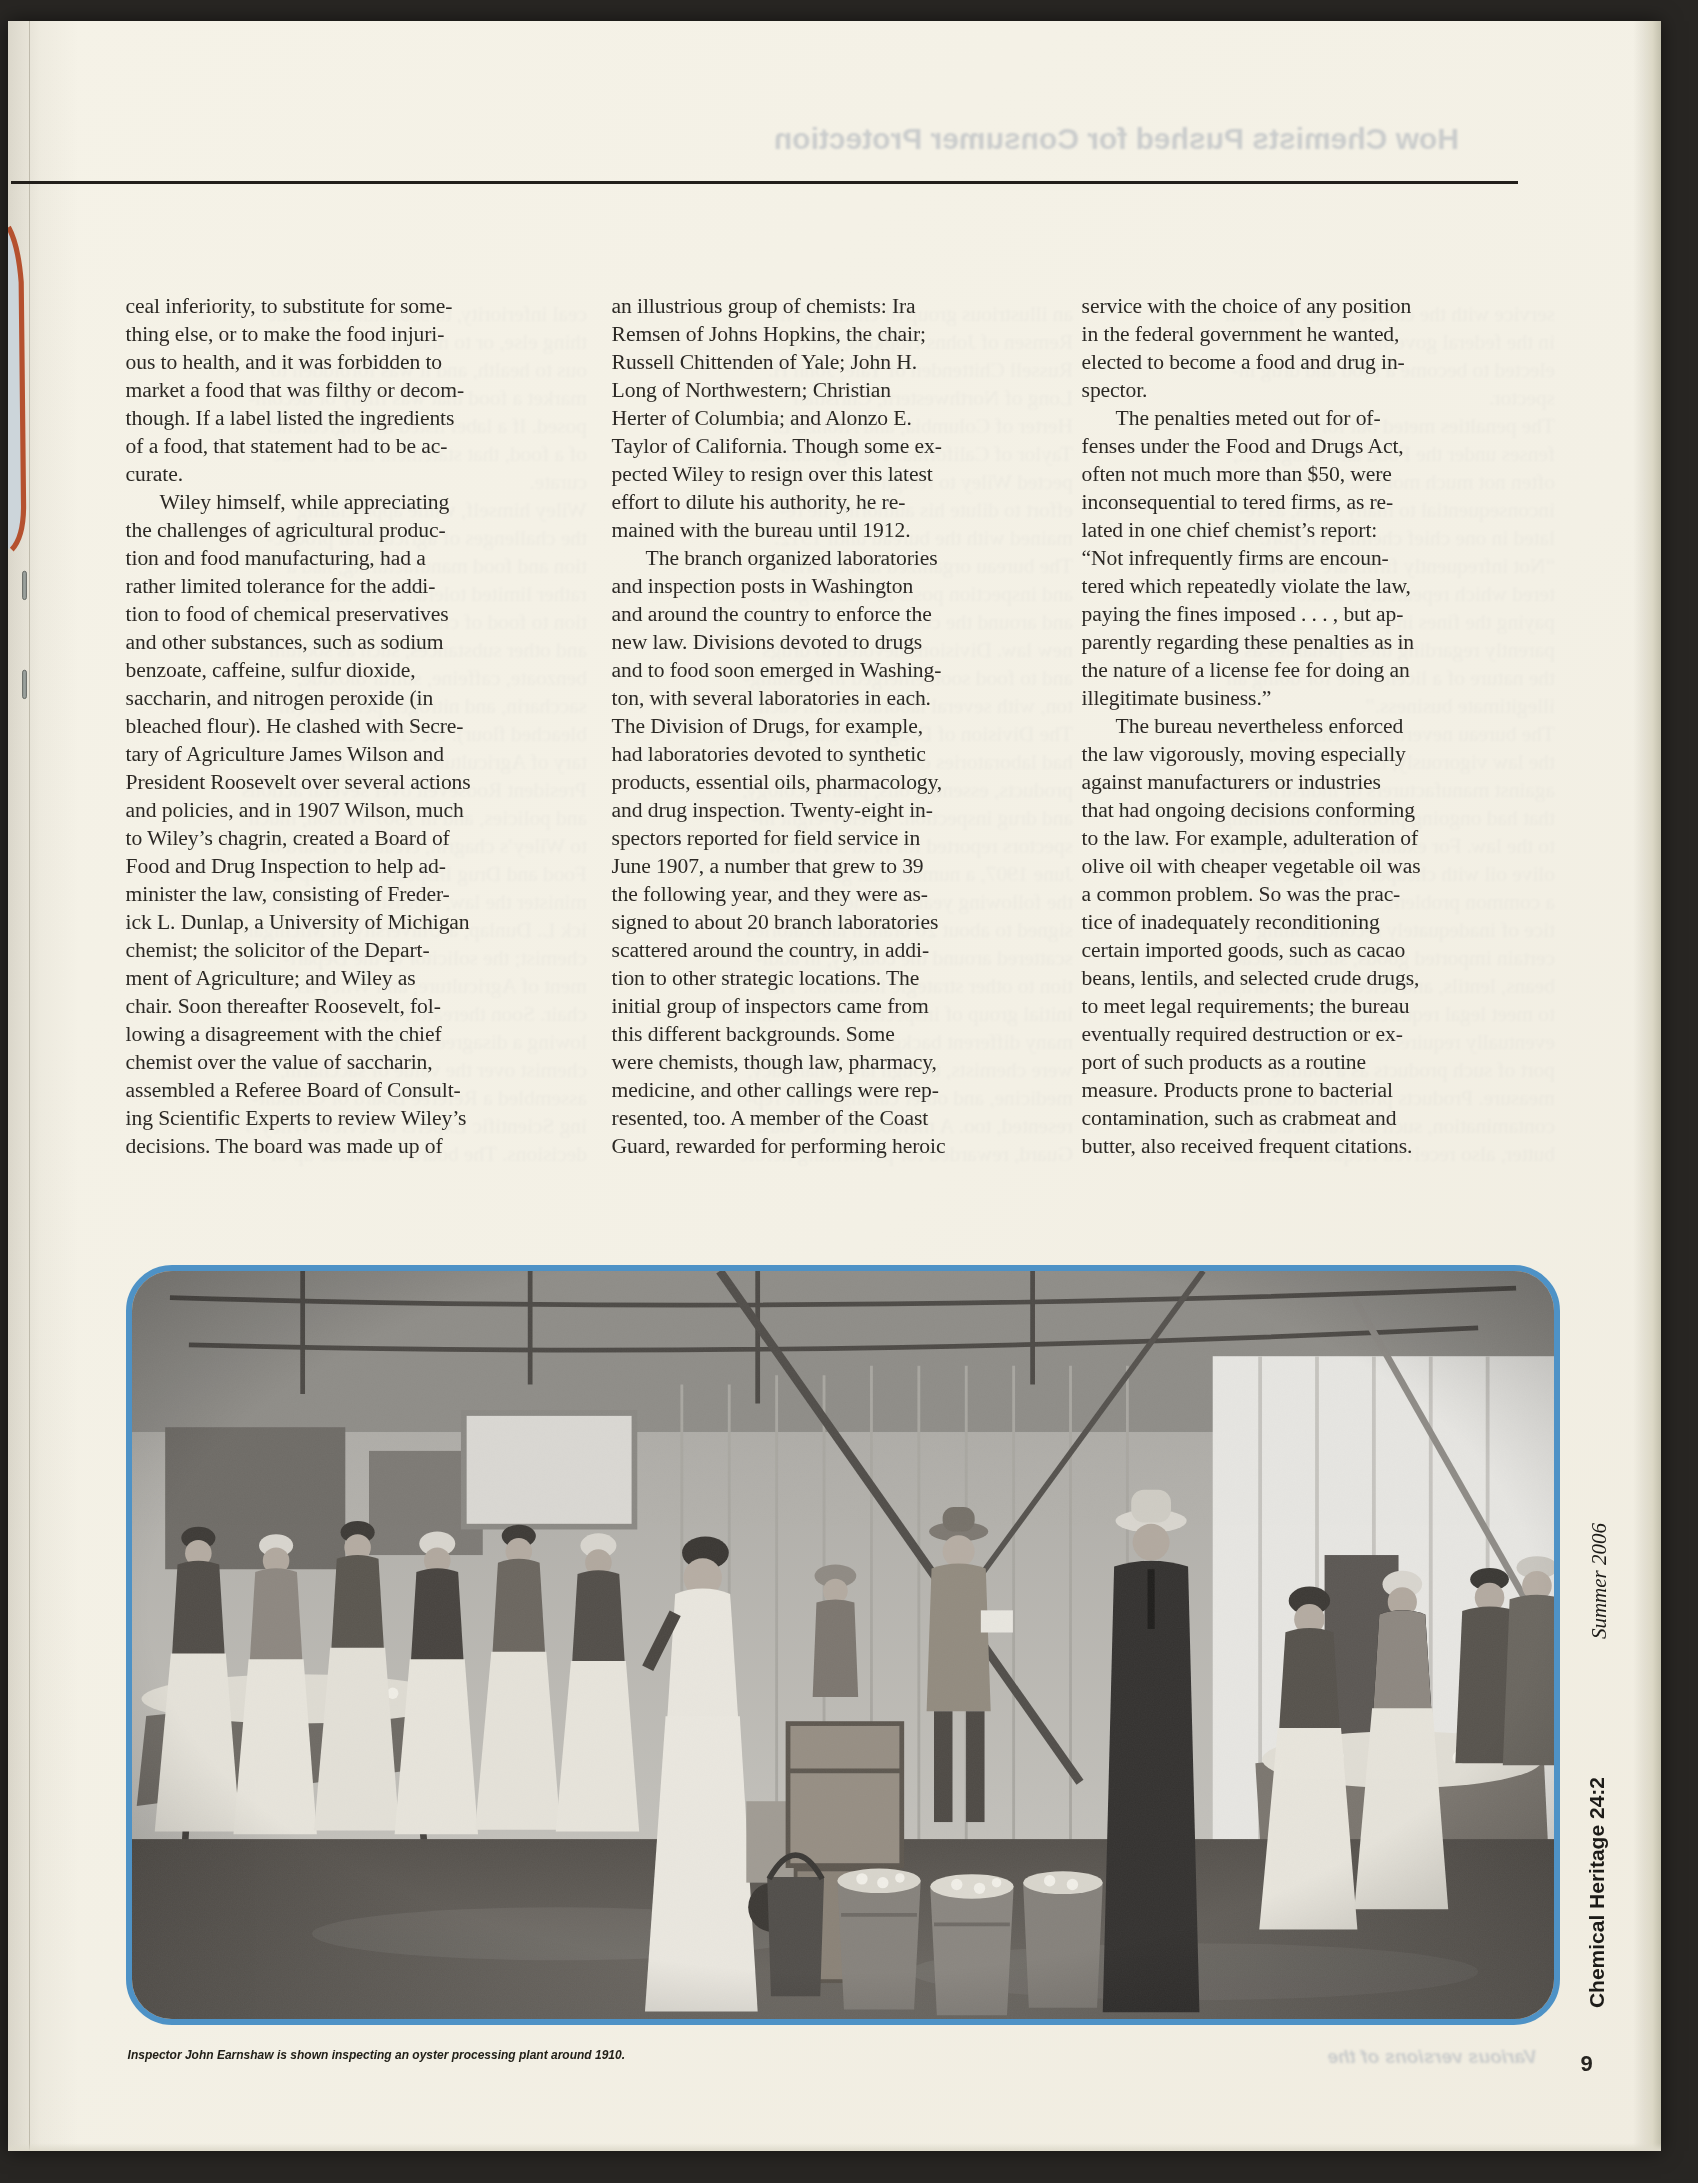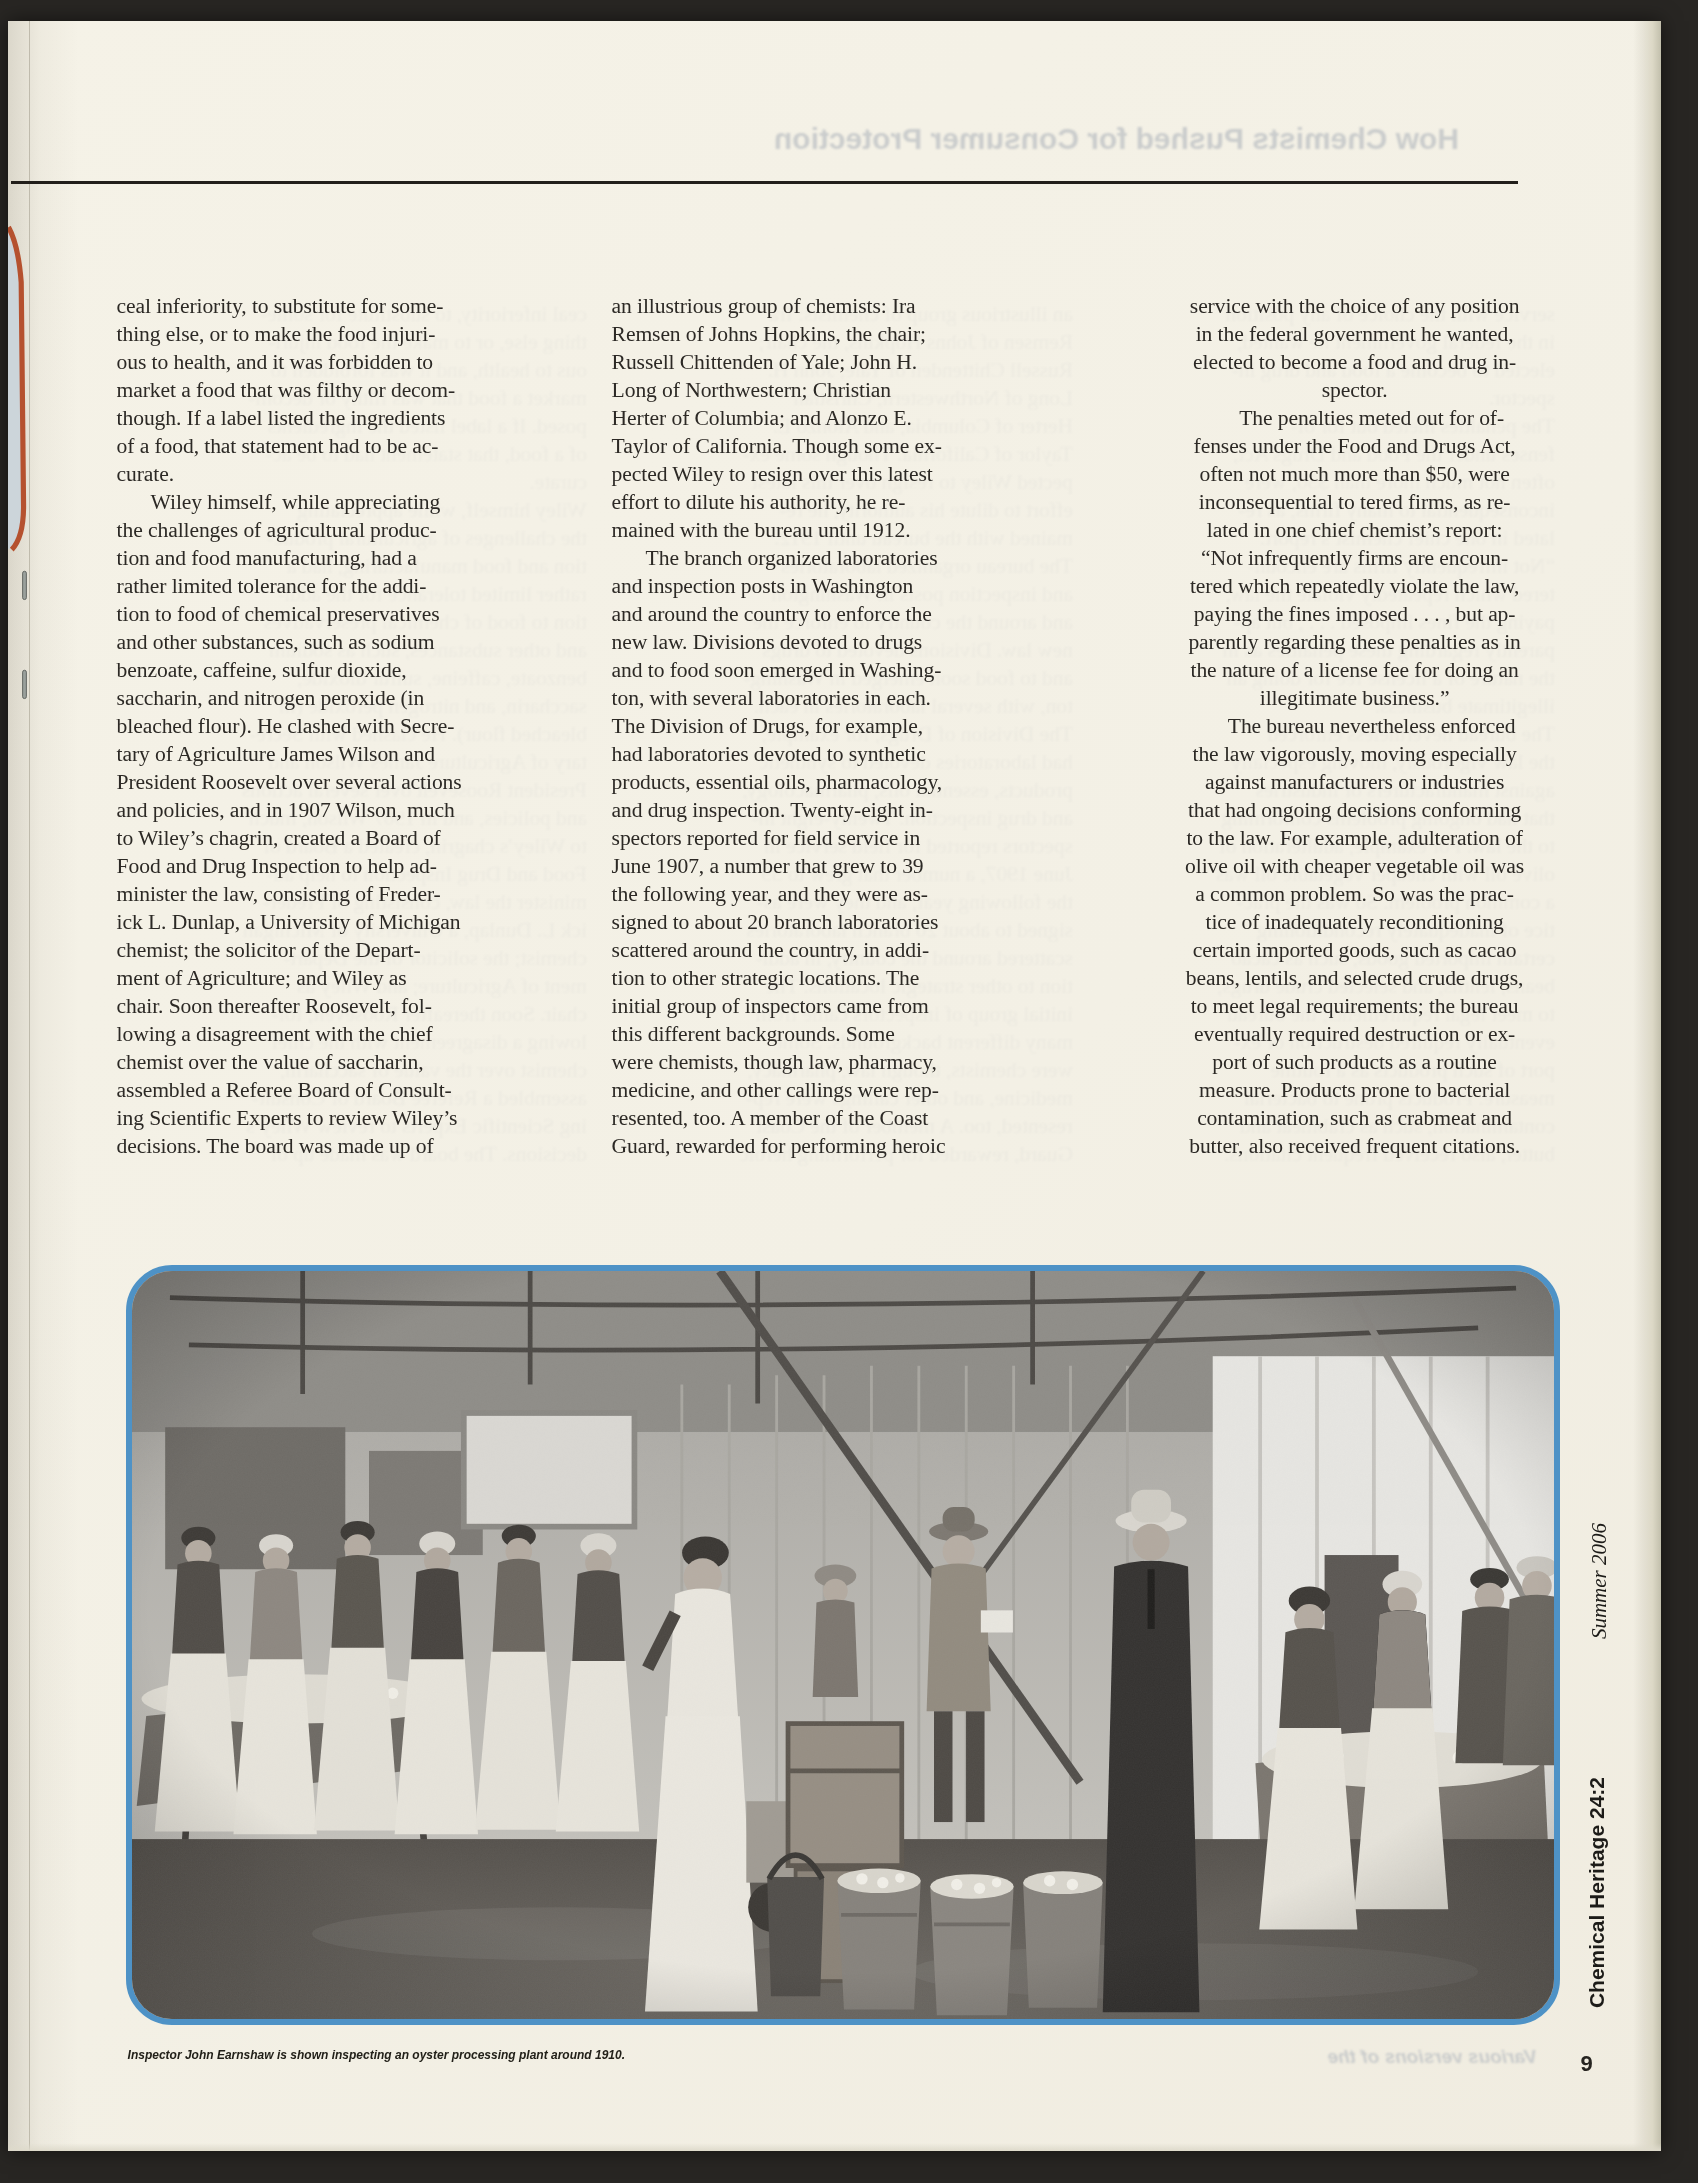--- a/index.html
+++ b/index.html
@@ -22,21 +22,21 @@
   .ghost-header{left:809px;top:101px;width:642px;font-size:30px;text-align:center;}
   .ghost-bottom{left:1089px;top:2025px;width:440px;font-size:19px;font-style:italic;text-align:left;
     color:rgba(156,163,178,0.45);}
   .column{position:absolute;top:271px;width:442px;font-size:21.6px;line-height:28px;
     color:#2c2925;letter-spacing:-0.1px;}
   .column .line{white-space:pre;}
   .column .line.indent{text-indent:34px;font-family:Liberation Serif, serif;}
   .ghost-col{position:absolute;top:279px;width:442px;font-size:21.6px;line-height:28px;
     letter-spacing:-0.1px;color:#6a7486;opacity:0.05;transform:scaleX(-1);filter:blur(1px);}
   .ghost-col .line{white-space:pre;}
-  .col-0{left:109px;} .col-1{left:604px;} .col-2{left:1126px;text-align:center;}
+  .col-0{left:118px;} .col-1{left:604px;} .col-2{left:1074px;}
   .gcol-0{left:137px;} .gcol-1{left:623px;} .gcol-2{left:1105px;}
   .photo-frame{position:absolute;left:118px;top:1244px;width:1422px;height:748px;
     border:6.7px solid #4e92c6;border-radius:46px;overflow:hidden;background:#b9b6b1;}
   .photo-frame svg{display:block;width:100%;height:100%;}
   .caption{position:absolute;left:120px;top:2027px;width:1142px;
     font-family:"Liberation Sans",sans-serif;font-weight:bold;font-style:italic;
     font-size:12px;color:#222019;}
   .vtext{position:absolute;writing-mode:vertical-rl;transform:rotate(180deg);
     white-space:nowrap;color:#1c1b18;}
   .vt-journal{left:1577px;top:1756px;font-family:"Liberation Sans",sans-serif;

